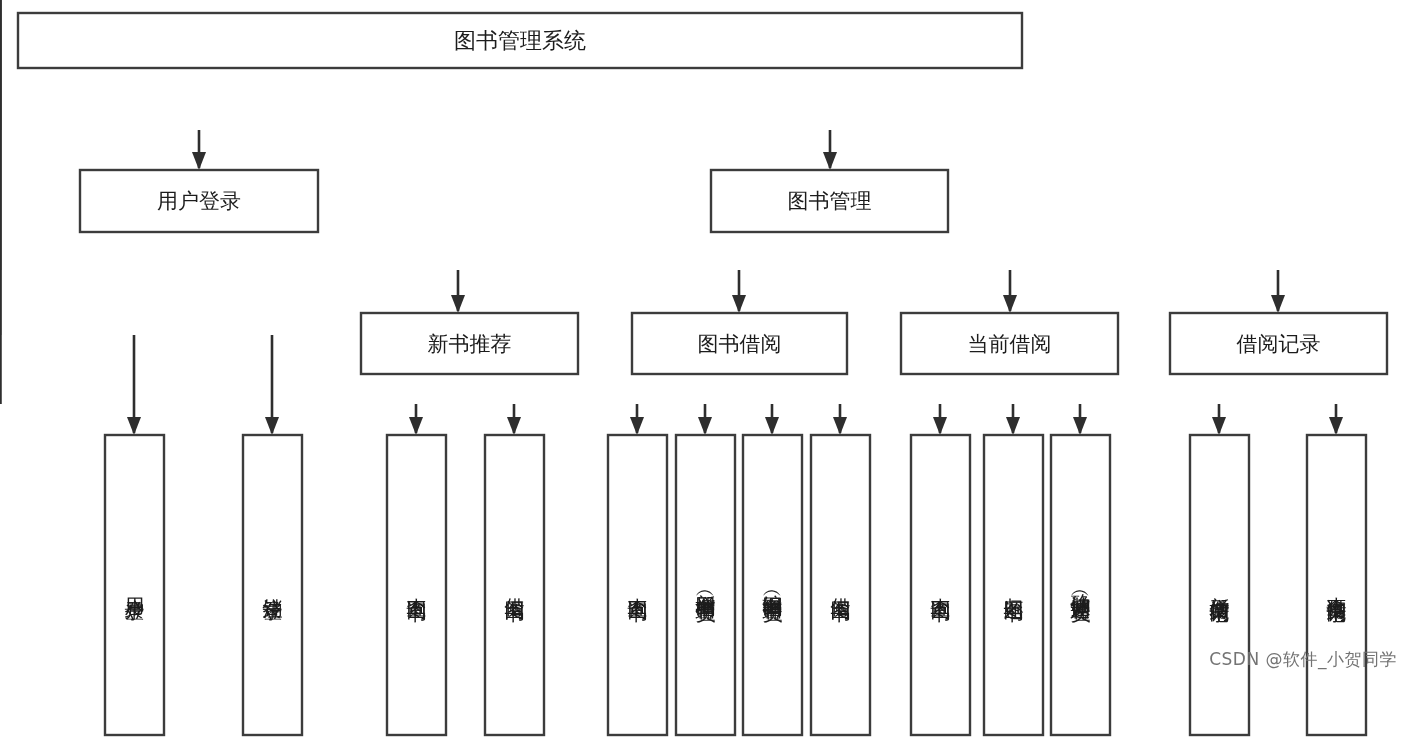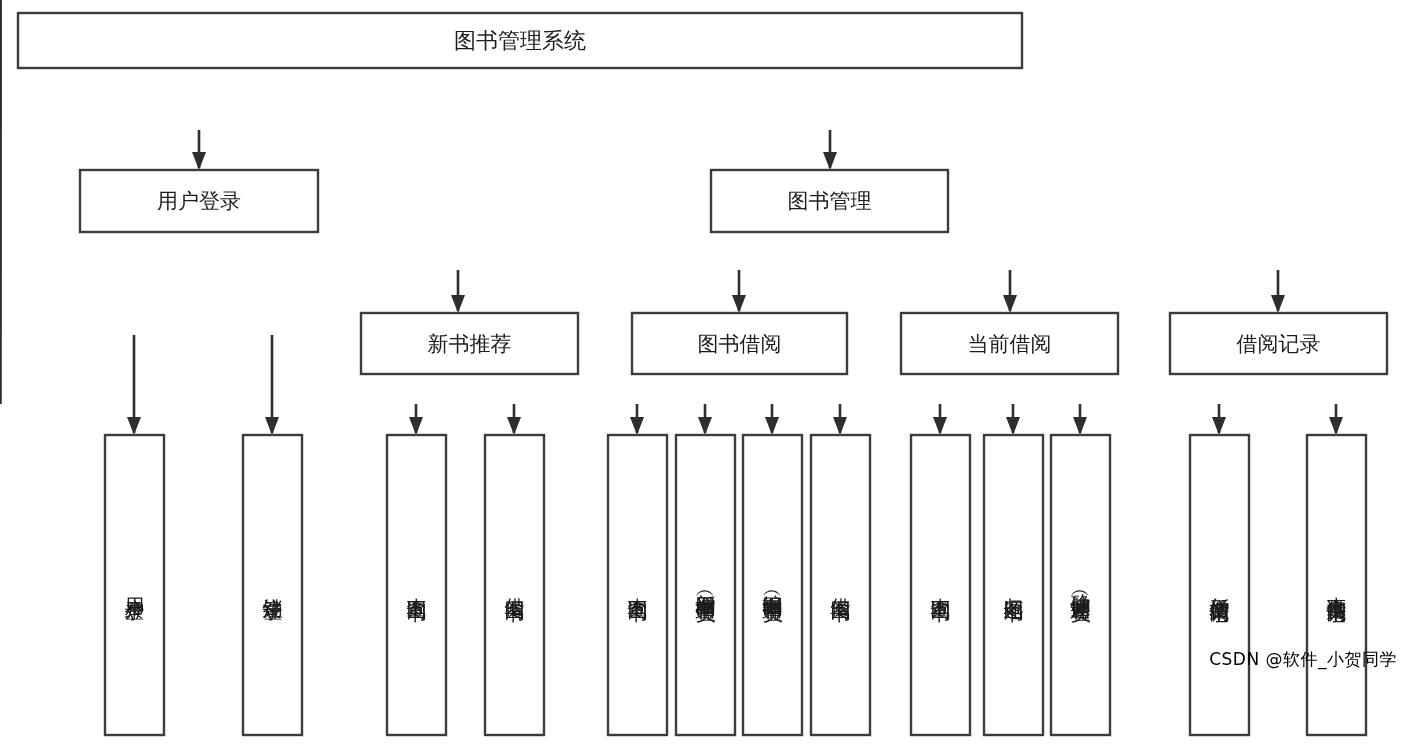--- a/index.html
+++ b/index.html
@@ -74,21 +74,21 @@
     letter-spacing: 1.5px;
     white-space: nowrap;
     text-align: center;
   }
   .watermark {
     position: absolute;
     right: 8px;
     bottom: 4px;
     font-family: "DejaVu Sans", "Liberation Sans", sans-serif;
     font-size: 17px;
-    color: #000000;
+    color: #737373;
     white-space: nowrap;
     letter-spacing: 0.5px;
   }
 </style>
 </head>
 <body>
 
 <div id="diagram-root">
 
   <svg id="flowchart" viewBox="0 0 1405 747" xmlns="http://www.w3.org/2000/svg">

